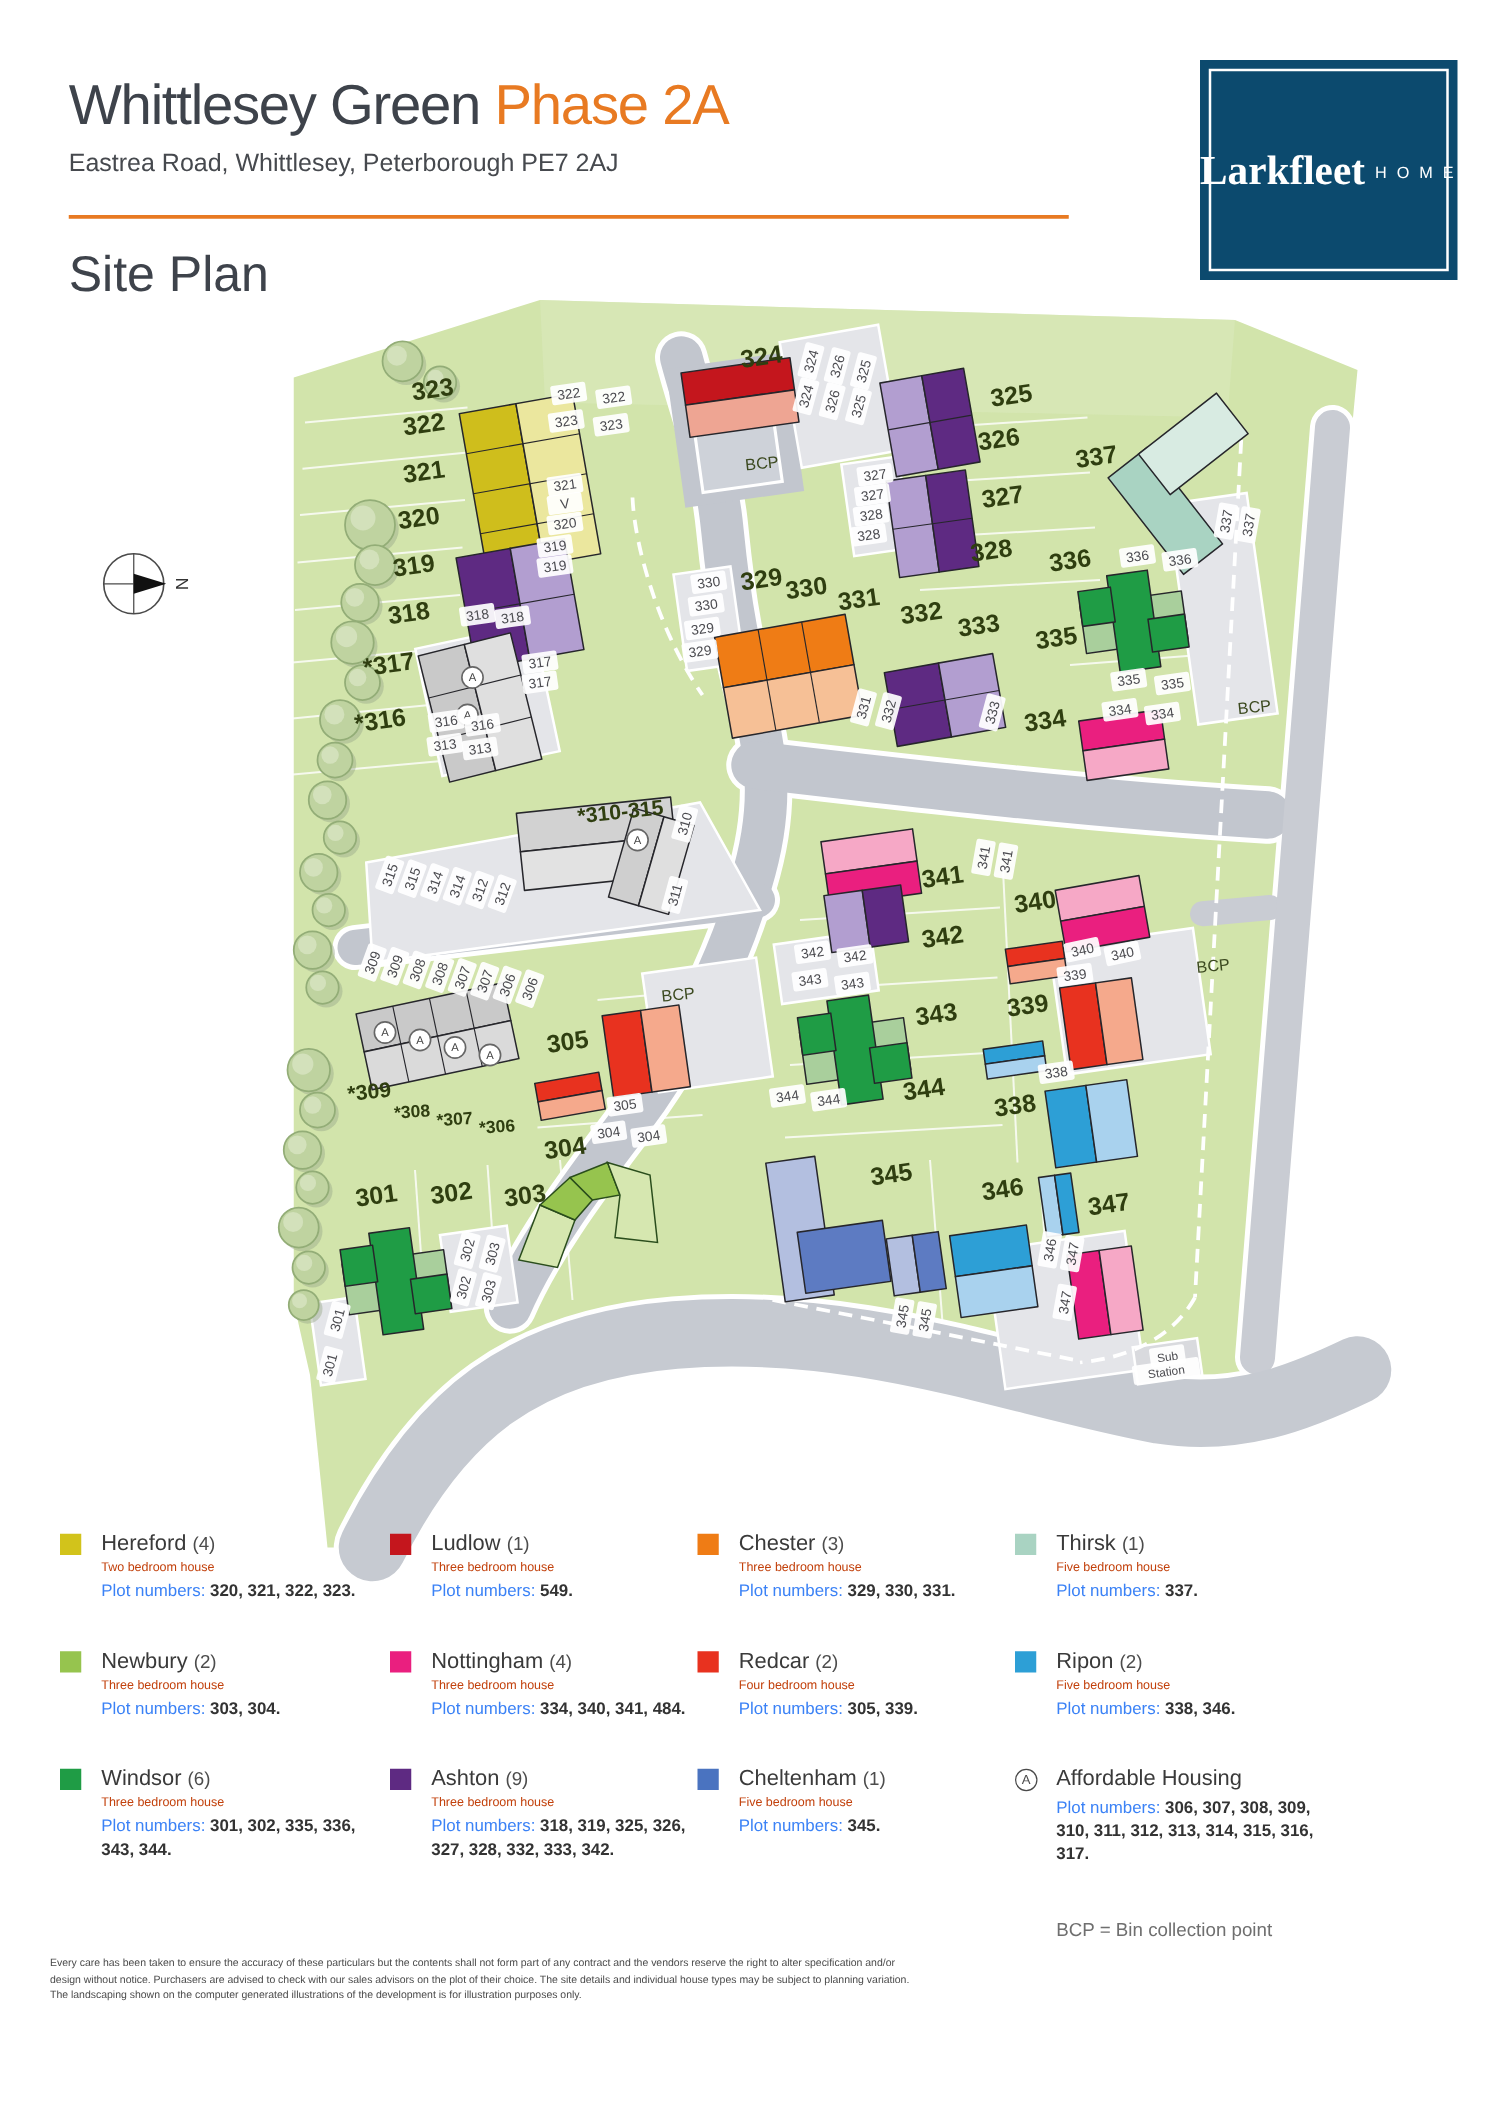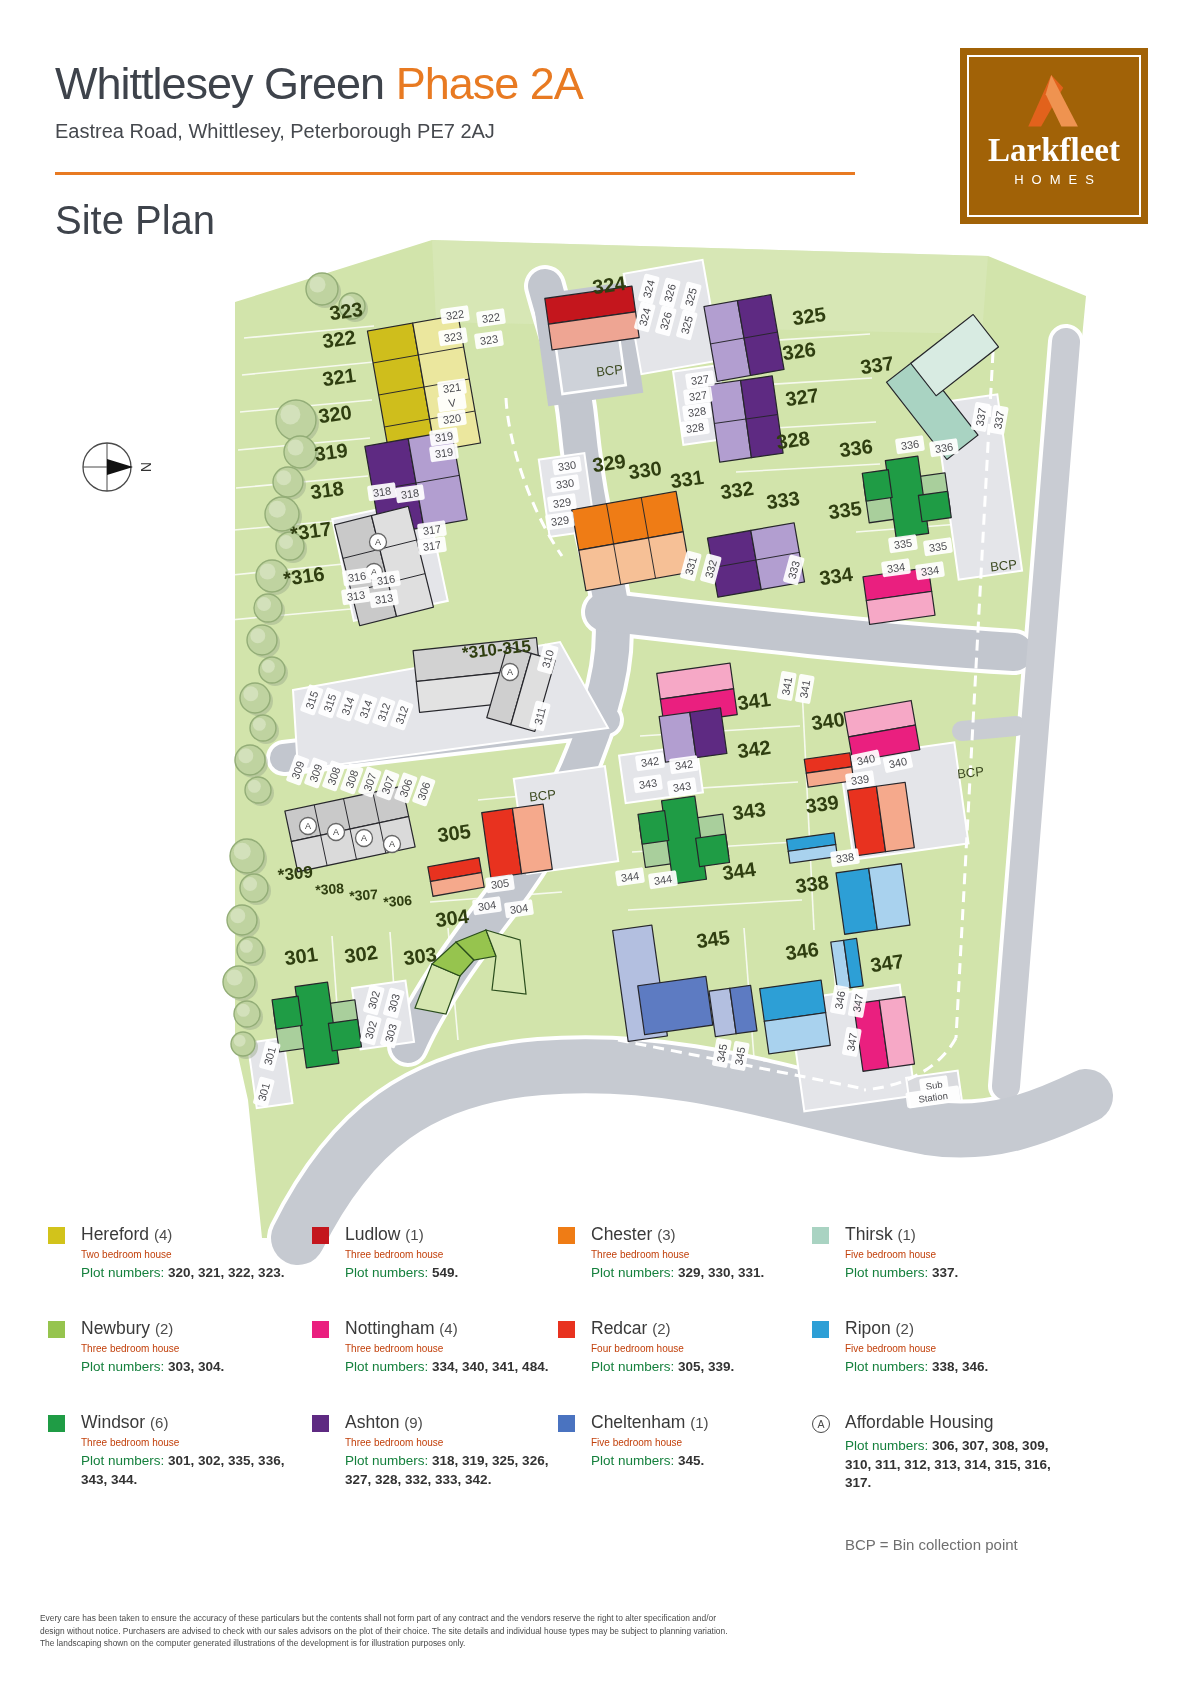--- a/index.html
+++ b/index.html
@@ -6,45 +6,45 @@
   #page{position:relative;width:1189px;height:1681px;background:#fff;overflow:hidden;
         font-family:"Liberation Sans",sans-serif;}
   
   #hdr{position:absolute;left:55px;top:58px;}
   #title{font-size:45px;letter-spacing:-1px;color:#3e434b;font-weight:400;}
   #title .accent{color:#e87a22;}
   #addr{font-size:20px;color:#46494e;margin-top:10px;}
   #rule{position:absolute;left:55px;top:172px;width:800px;height:3px;background:#e87a22;}
   #sitePlanTitle{position:absolute;left:55px;top:198px;font-size:40px;color:#3e434b;}
   
-  #logo{position:absolute;left:960px;top:48px;width:188px;height:176px;background:#a16207;
-        display:flex;flex-direction:column;align-items:center;box-sizing:border-box;}
+  #logo{position:absolute;left:960px;top:48px;width:206px;height:176px;background:#0c4a6e;
+        display:flex;flex-direction:row;align-items:center;box-sizing:border-box;}
   #logo .inner{position:absolute;inset:7px;border:2px solid #fff;}
   #logo svg{margin-top:16px;}
   .logo-name{color:#fff;font-family:"Liberation Serif",serif;font-weight:bold;font-size:33px;margin-top:2px;z-index:1;}
   .logo-sub{color:#fff;font-size:13px;letter-spacing:8px;margin-top:3px;margin-left:8px;z-index:1;}
   
   #map{position:absolute;left:0;top:0;width:1189px;height:1681px;}
   
   #legend{position:absolute;top:1188px;left:0;width:1189px;}
   .legend-col{position:absolute;top:0;width:250px;}
   .lcol-0{left:48px}.lcol-1{left:312px}.lcol-2{left:558px}.lcol-3{left:812px;width:330px}
   .entry{position:relative;padding-left:33px;margin-bottom:23px;}
   .swatch{position:absolute;left:0;top:3px;width:17px;height:17px;}
   .aff-icon{position:absolute;left:0;top:3px;width:16px;height:16px;border:1.5px solid #4a4a4a;
             border-radius:50%;font-size:10.5px;color:#4a4a4a;display:flex;align-items:center;justify-content:center;}
   .hname{font-size:17.5px;color:#3a3a3a;margin-top:36px;}
   .hcount{font-size:15px;color:#4c4c4c;}
   .hdesc{font-size:10px;color:#c2410c;margin-top:4px;}
   .hplots{font-size:13.5px;margin-top:4px;line-height:1.35;width:225px;}
-  .plabel{color:#15803d;}
+  .plabel{color:#3b82f6;}
   .pnums{color:#333;font-weight:bold;}
   .bcp-note{font-size:15px;color:#6f6f6f;margin-top:44px;padding-left:33px;}
   
-  #footer{position:absolute;left:40px;top:1612px;width:690px;font-size:8.4px;line-height:1.5;color:#4a4a4a;}
+  #footer{position:absolute;left:40px;top:1564px;width:690px;font-size:8.4px;line-height:1.5;color:#4a4a4a;}
 </style>
 </head>
 <body>
 
 <div id="page">
 
   <svg id="map" viewBox="0 0 1189 1681">
 
     <polygon points="235,302 432,240 988,256 1086,296 1008,1118 920,1142 700,1092 545,1072 430,1086 330,1188 300,1238 262,1238 248,1100 235,1042" fill="#d2e4ab"></polygon>
     <polygon points="432,240 988,256 982,334 436,322" fill="#dbe9bd" opacity="0.55"></polygon>

